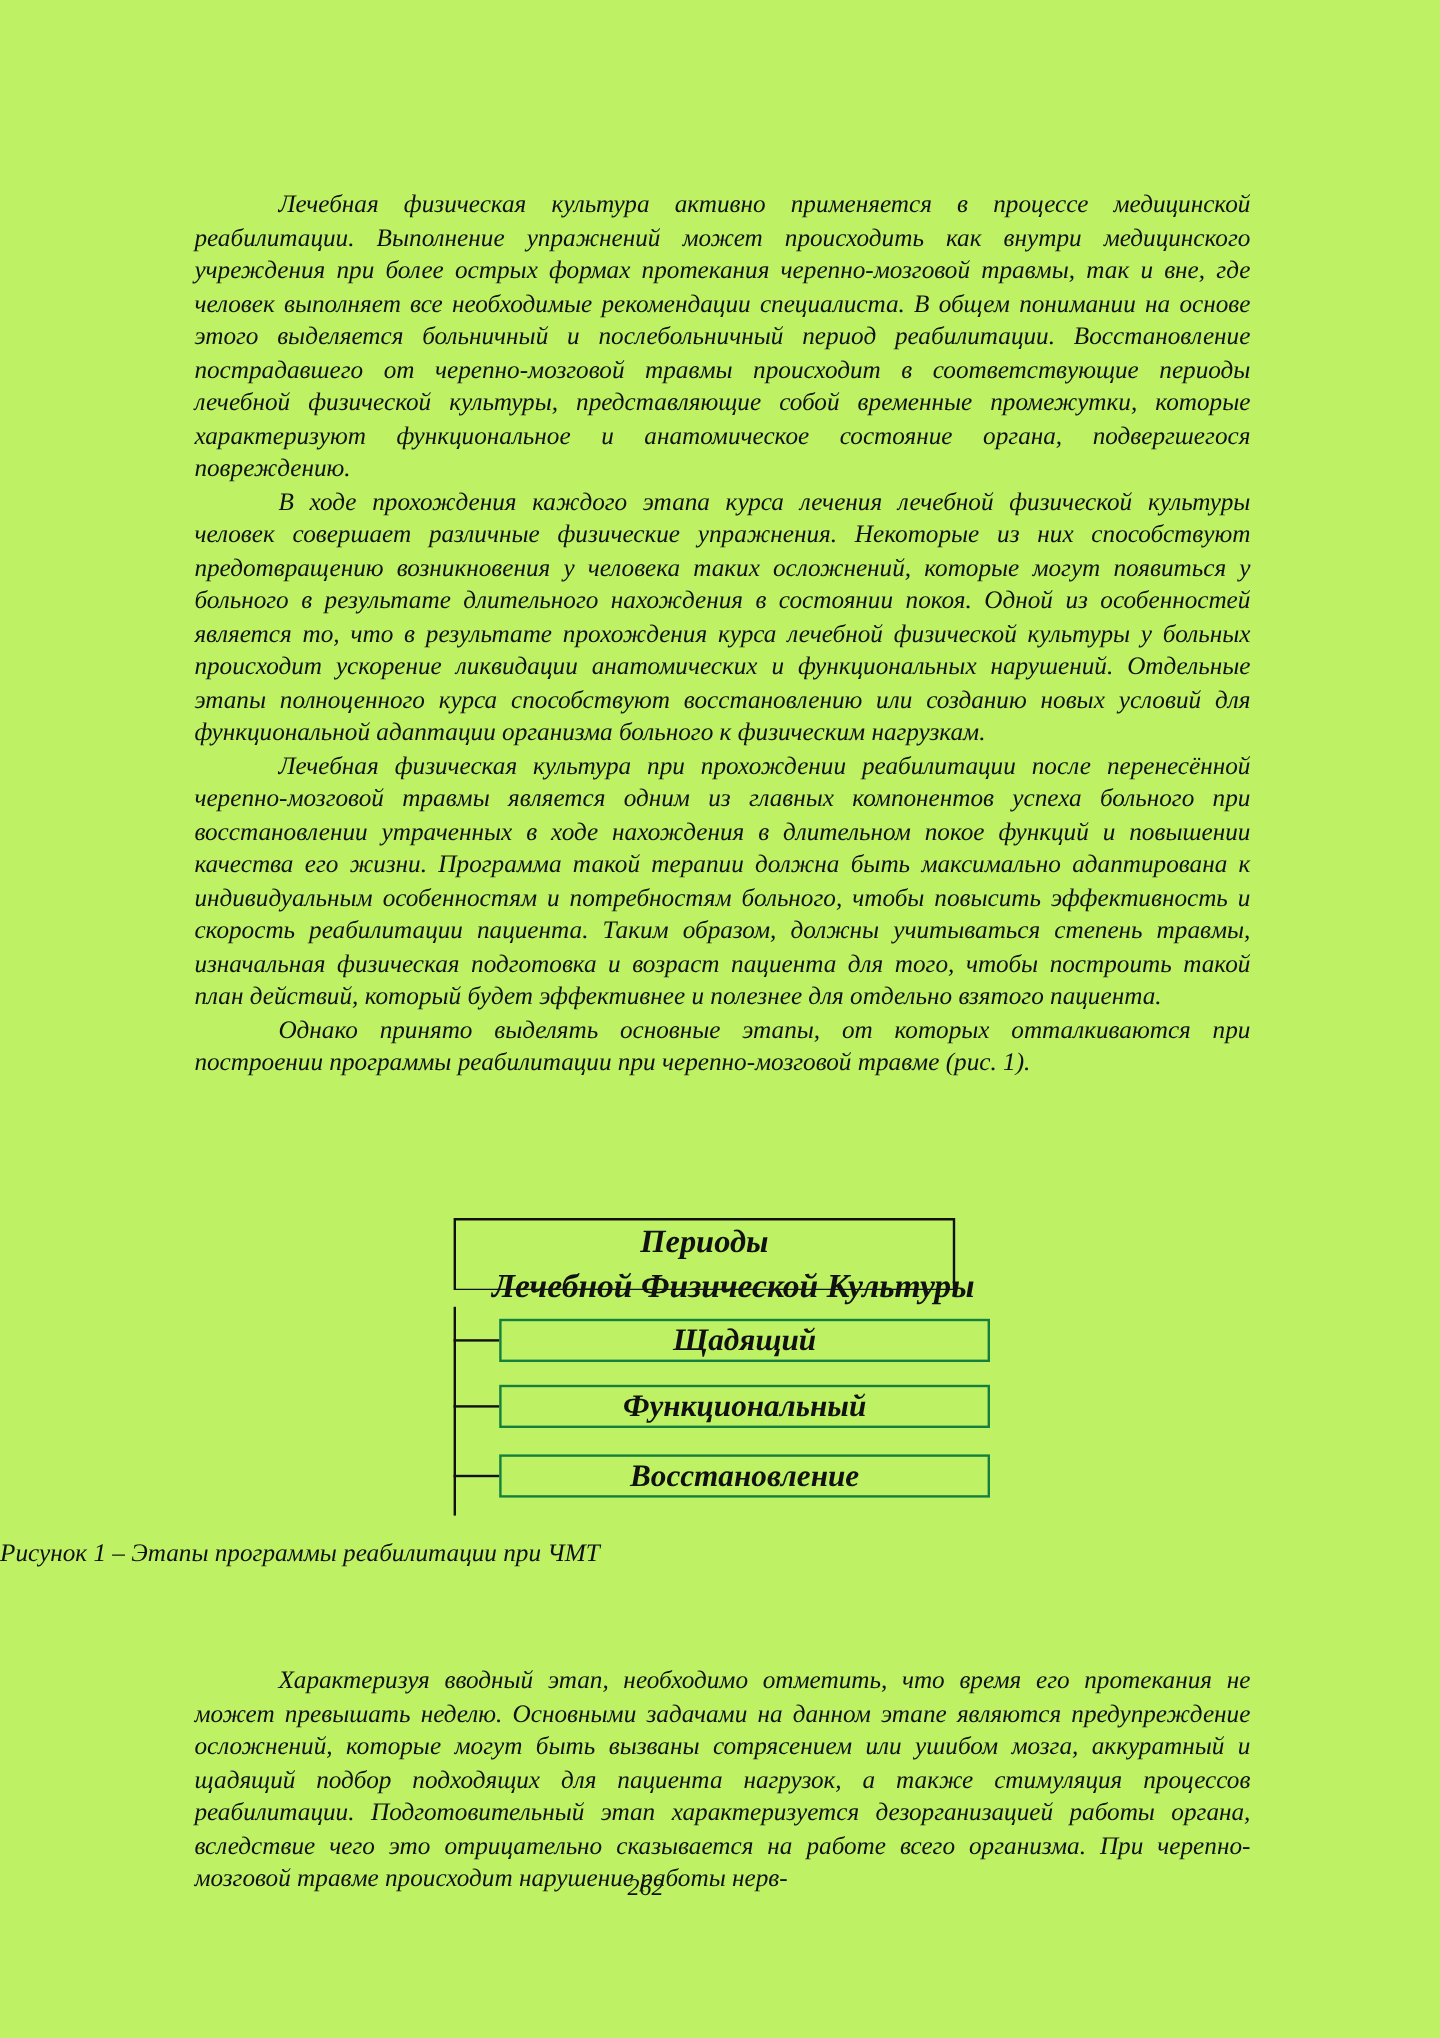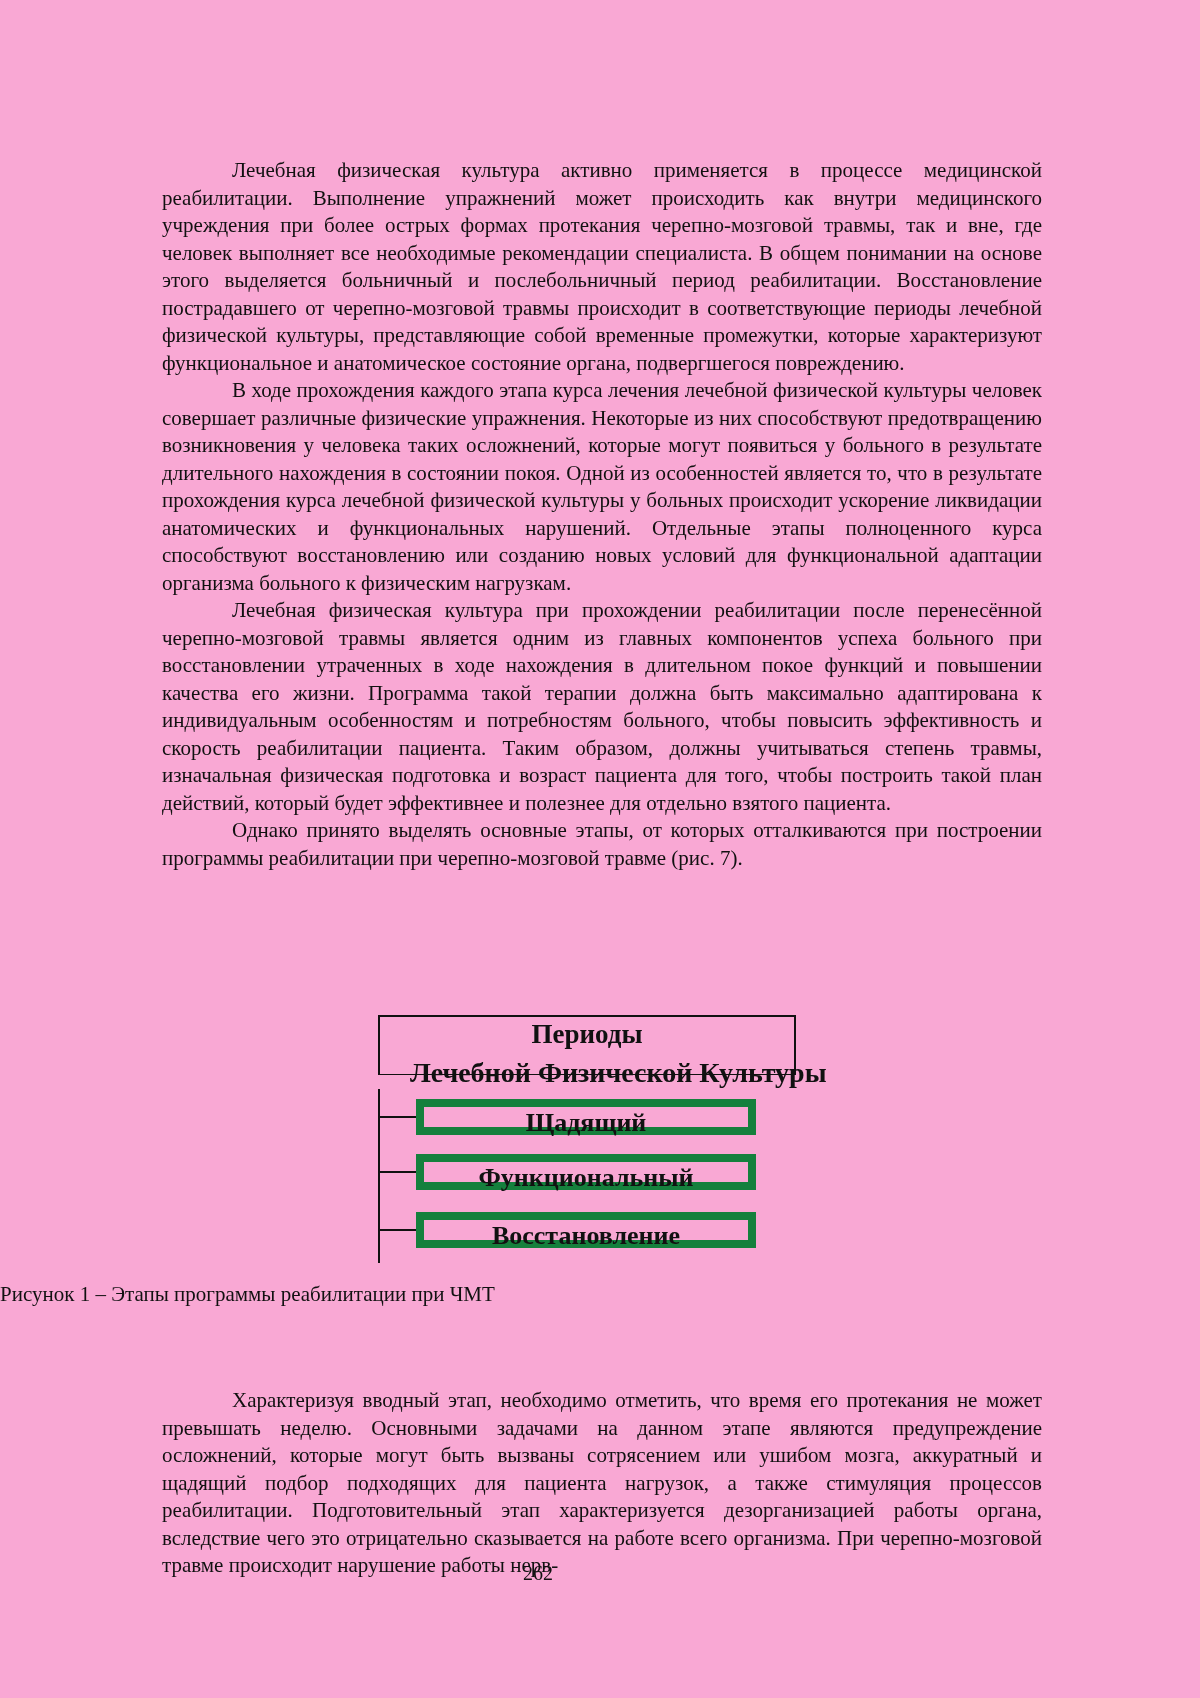--- a/index.html
+++ b/index.html
@@ -1,37 +1,37 @@
 <!DOCTYPE html>
 <html><head>
 <meta charset="utf-8">
 <style>
   html, body { margin: 0; padding: 0; background: #ffffff; }
   body { width: 1200px; height: 1698px; position: relative; overflow: hidden; }
-  .page { position: absolute; left: 0; top: 0; width: 1200px; height: 1698px; background: #f9a8d4; }
+  .page { position: absolute; left: 0; top: 0; width: 1200px; height: 1698px; background: #bef264; font-style: italic; }
   .text-block {
     position: absolute; left: 162px; width: 880px;
     font-family: "Liberation Serif", serif; font-size: 21px; line-height: 27.5px;
     color: #111; text-align: justify;
   }
   .text-block p { margin: 0; text-indent: 70px; }
   #block-top { top: 157px; }
   #block-bottom { top: 1387px; }
   .figure { position: absolute; left: 378px; top: 1015px; width: 420px; height: 250px; }
   .fig-title-box {
     position: absolute; left: 0; top: 0; width: 418px; height: 60px;
     border: 2px solid #111; border-bottom-width: 1.5px; box-sizing: border-box;
     font-family: "Liberation Serif", serif; font-weight: bold; color: #111; text-align: center;
   }
   .fig-title-1 { position: absolute; left: 0; right: 0; top: 2px; font-size: 27px; }
   .fig-title-2 { position: absolute; left: 30px; right: 0; top: 40px; font-size: 28px; white-space: nowrap; }
   .fig-spine { position: absolute; left: 0; top: 74px; width: 2px; height: 174px; background: #111; }
   .fig-branch { position: absolute; left: 0; height: 2px; width: 38px; background: #111; }
   .fig-stage {
-    position: absolute; left: 38px; width: 340px; height: 36px; border: 8px solid #15803d; box-sizing: border-box;
+    position: absolute; left: 38px; width: 409px; height: 36px; border: 2px solid #15803d; box-sizing: border-box;
     font-family: "Liberation Serif", serif; font-weight: bold; font-size: 26px; color: #111;
     text-align: center; line-height: 32px;
   }
   .caption {
     position: absolute; left: 0; width: 1064px; top: 1282px; text-align: left;
     font-family: "Liberation Serif", serif; font-size: 21px; color: #111;
   }
   .page-number {
     position: absolute; left: 0; width: 1076px; top: 1562px; text-align: center;
     font-family: "Liberation Serif", serif; font-size: 20px; color: #111;
@@ -39,21 +39,21 @@
 </style>
 </head>
 <body>
 
 <div class="page">
 
   <div class="text-block" id="block-top">
     <p>Лечебная физическая культура активно применяется в процессе медицинской реабилитации. Выполнение упражнений может происходить как внутри медицинского учреждения при более острых формах протекания черепно-мозговой травмы, так и вне, где человек выполняет все необходимые рекомендации специалиста. В общем понимании на основе этого выделяется больничный и послебольничный период реабилитации. Восстановление пострадавшего от черепно-мозговой травмы происходит в соответствующие периоды лечебной физической культуры, представляющие собой временные промежутки, которые характеризуют функциональное и анатомическое состояние органа, подвергшегося повреждению.</p>
     <p>В ходе прохождения каждого этапа курса лечения лечебной физической культуры человек совершает различные физические упражнения. Некоторые из них способствуют предотвращению возникновения у человека таких осложнений, которые могут появиться у больного в результате длительного нахождения в состоянии покоя. Одной из особенностей является то, что в результате прохождения курса лечебной физической культуры у больных происходит ускорение ликвидации анатомических и функциональных нарушений. Отдельные этапы полноценного курса способствуют восстановлению или созданию новых условий для функциональной адаптации организма больного к физическим нагрузкам.</p>
     <p>Лечебная физическая культура при прохождении реабилитации после перенесённой черепно-мозговой травмы является одним из главных компонентов успеха больного при восстановлении утраченных в ходе нахождения в длительном покое функций и повышении качества его жизни. Программа такой терапии должна быть максимально адаптирована к индивидуальным особенностям и потребностям больного, чтобы повысить эффективность и скорость реабилитации пациента. Таким образом, должны учитываться степень травмы, изначальная физическая подготовка и возраст пациента для того, чтобы построить такой план действий, который будет эффективнее и полезнее для отдельно взятого пациента.</p>
-    <p>Однако принято выделять основные этапы, от которых отталкиваются при построении программы реабилитации при черепно-мозговой травме (рис. 7).</p>
+    <p>Однако принято выделять основные этапы, от которых отталкиваются при построении программы реабилитации при черепно-мозговой травме (рис. 1).</p>
   </div>
 
   <div class="figure">
     <div class="fig-title-box">
       <div class="fig-title-1">Периоды</div>
       <div class="fig-title-2">Лечебной Физической Культуры</div>
     </div>
     <div class="fig-spine"></div>
     <div class="fig-branch" style="top:101px"></div>
     <div class="fig-stage" style="top:84px">Щадящий</div>

